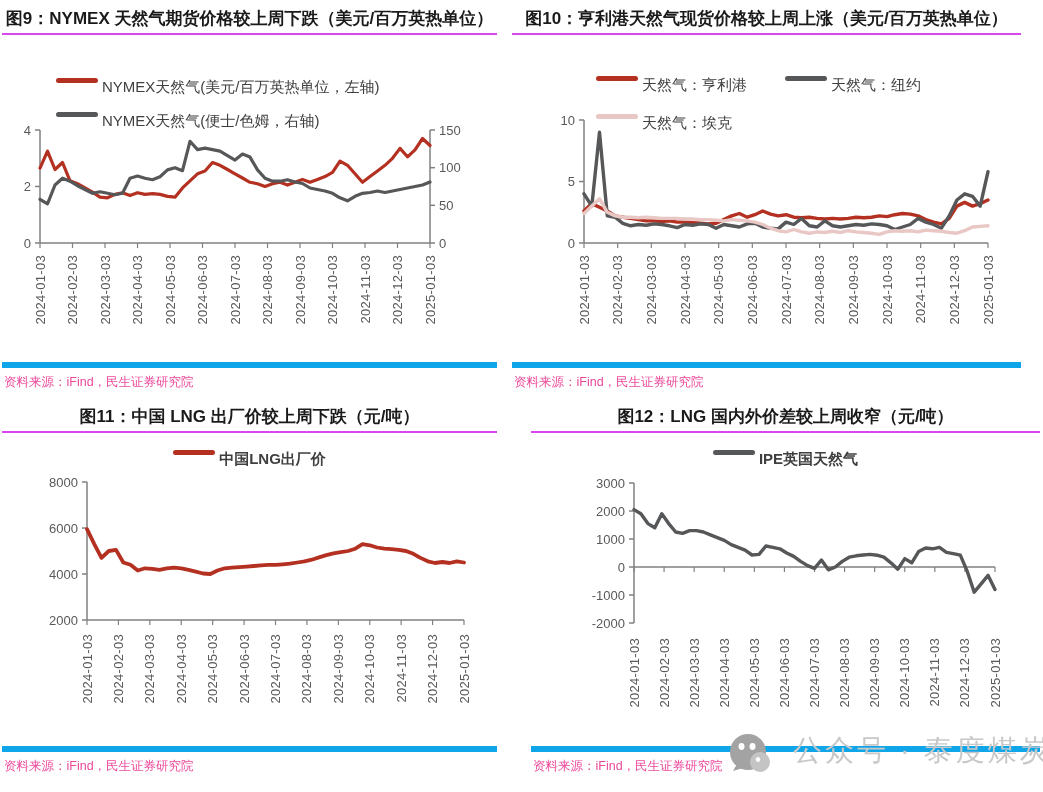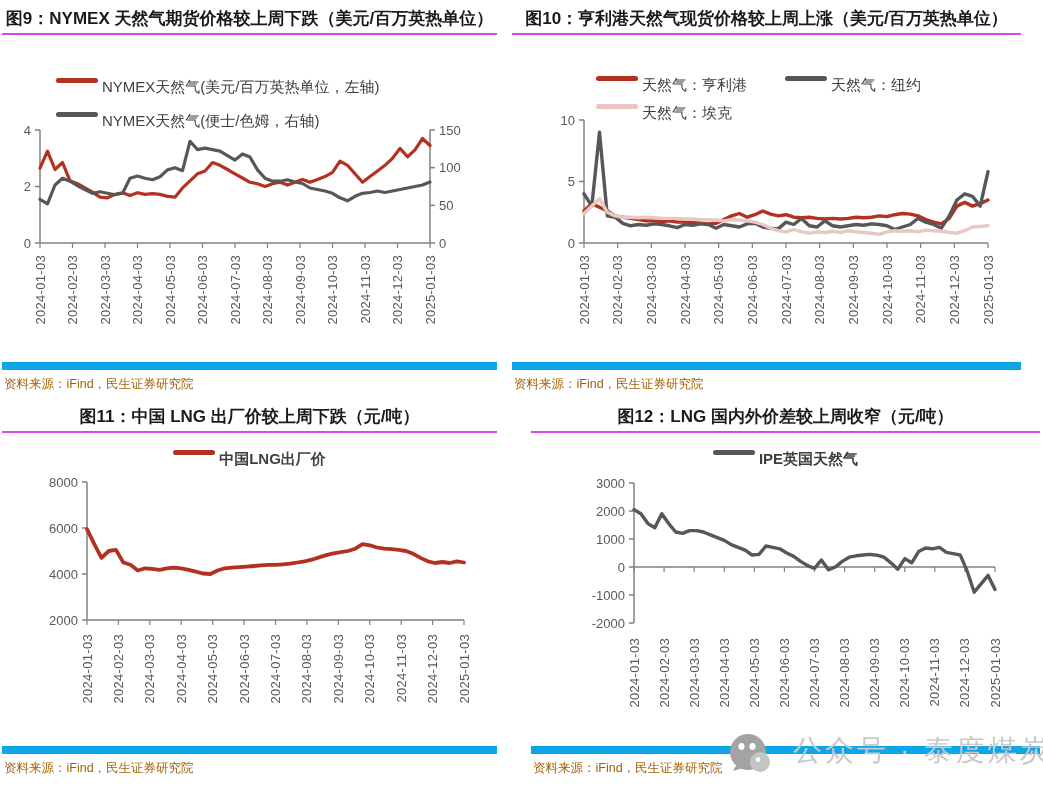--- a/index.html
+++ b/index.html
@@ -17,22 +17,22 @@
   .legend-row { display:flex; gap:38px; align-items:center; }
   .legend-item { display:flex; gap:4px; height:22px; }
   .legend-swatch { display:inline-block; width:42px; height:5px; border-radius:2.5px; }
   .legend-label { font-size:15px; color:#3f3f3f; white-space:nowrap; }
   .legend.centered { left:0; right:0; }
   .legend.centered .legend-row { justify-content:center;font-weight:bold; }
   svg.chart { position:absolute; left:0; overflow:visible; }
   .tick-label { font-family:"Liberation Sans","DejaVu Sans",sans-serif; font-size:13px; fill:#595959; }
   .tick-label.x { font-size:13px; letter-spacing:0.3px; }
   .source {
-    position:absolute; left:0; right:0; border-top:8px solid #0ea5e9;
-    padding:6px 2px 0 2px; font-size:12.5px; color:#a16207;
+    position:absolute; left:0; right:0; border-top:6px solid #0ea5e9;
+    padding:6px 2px 0 2px; font-size:12.5px; color:#ec4899;
   }
   .watermark {
     position:absolute; display:flex; gap:20px;
     color:#c8c8c8; font-size:29px; letter-spacing:3px; white-space:nowrap; z-index:5;
   }
 </style>
 </head>
 <body>
 
 <div class="fig" style="left:2px;top:6px;width:495px;height:392px">
@@ -96,21 +96,21 @@
       <line x1="428" y1="123" x2="428" y2="128" stroke="#808080" stroke-width="1.2"></line>
       <text transform="translate(432.5,135) rotate(-90)" text-anchor="end" class="tick-label x" fill="#595959">2025-01-03</text>
       <polyline points="38.0,48.1 45.5,31.2 53.0,49.5 60.5,42.5 68.0,60.8 75.5,63.7 83.0,67.9 90.5,72.2 98.0,77.2 105.5,77.8 113.0,74.4 120.5,72.7 128.0,75.5 135.5,72.7 143.0,74.4 150.5,73.6 158.0,74.4 165.5,76.4 173.0,77.2 180.5,67.9 188.0,60.8 195.5,53.8 203.0,51.0 210.5,42.5 218.0,45.3 225.5,49.5 233.0,53.8 240.5,58.0 248.0,62.3 255.5,63.7 263.0,66.5 270.5,63.7 278.0,62.3 285.5,65.1 293.0,62.3 300.5,59.4 308.0,62.3 315.5,59.4 323.0,56.6 330.5,52.4 338.0,41.1 345.5,45.3 353.0,53.8 360.5,62.3 368.0,56.6 375.5,51.0 383.0,45.3 390.5,38.3 398.0,28.4 405.5,36.8 413.0,29.8 420.5,18.5 428.0,25.5" fill="none" stroke="#b43122" stroke-width="3.2" stroke-linejoin="round" stroke-linecap="round"></polyline>
       <polyline points="38.0,79.3 45.5,83.8 53.0,65.0 60.5,58.2 68.0,61.2 75.5,65.7 83.0,69.5 90.5,73.3 98.0,71.8 105.5,73.3 113.0,74.8 120.5,73.3 128.0,58.2 135.5,56.0 143.0,58.2 150.5,59.7 158.0,56.7 165.5,49.9 173.0,47.7 180.5,50.7 188.0,21.3 195.5,29.6 203.0,28.1 210.5,29.6 218.0,31.1 225.5,35.6 233.0,40.1 240.5,34.1 248.0,37.1 255.5,49.9 263.0,58.2 270.5,61.2 278.0,61.2 285.5,59.7 293.0,62.0 300.5,63.5 308.0,68.0 315.5,69.5 323.0,71.0 330.5,73.3 338.0,77.8 345.5,80.8 353.0,76.3 360.5,73.3 368.0,72.5 375.5,71.0 383.0,72.5 390.5,71.0 398.0,69.5 405.5,68.0 413.0,66.5 420.5,65.0 428.0,62.0" fill="none" stroke="#565759" stroke-width="3.2" stroke-linejoin="round" stroke-linecap="round"></polyline>
     </svg>
   <div class="source" style="top:356px">资料来源：iFind，民生证券研究院</div>
 </div>
 
 <div class="fig" style="left:512px;top:6px;width:509px;height:392px">
   <div class="fig-title">图10：亨利港天然气现货价格较上周上涨（美元/百万英热单位）</div>
-  <div class="legend" style="top: 70px; left: 84px; gap: 6px;">
+  <div class="legend" style="top: 70px; left: 84px; gap: 16px;">
       <div class="legend-row">
         <div class="legend-item">
           <span class="legend-swatch" style="background: rgb(180, 49, 34);"></span>
           <span class="legend-label">天然气：亨利港</span>
         </div>
         <div class="legend-item">
           <span class="legend-swatch" style="background: rgb(86, 87, 89);"></span>
           <span class="legend-label">天然气：纽约</span>
         </div>
       </div>

